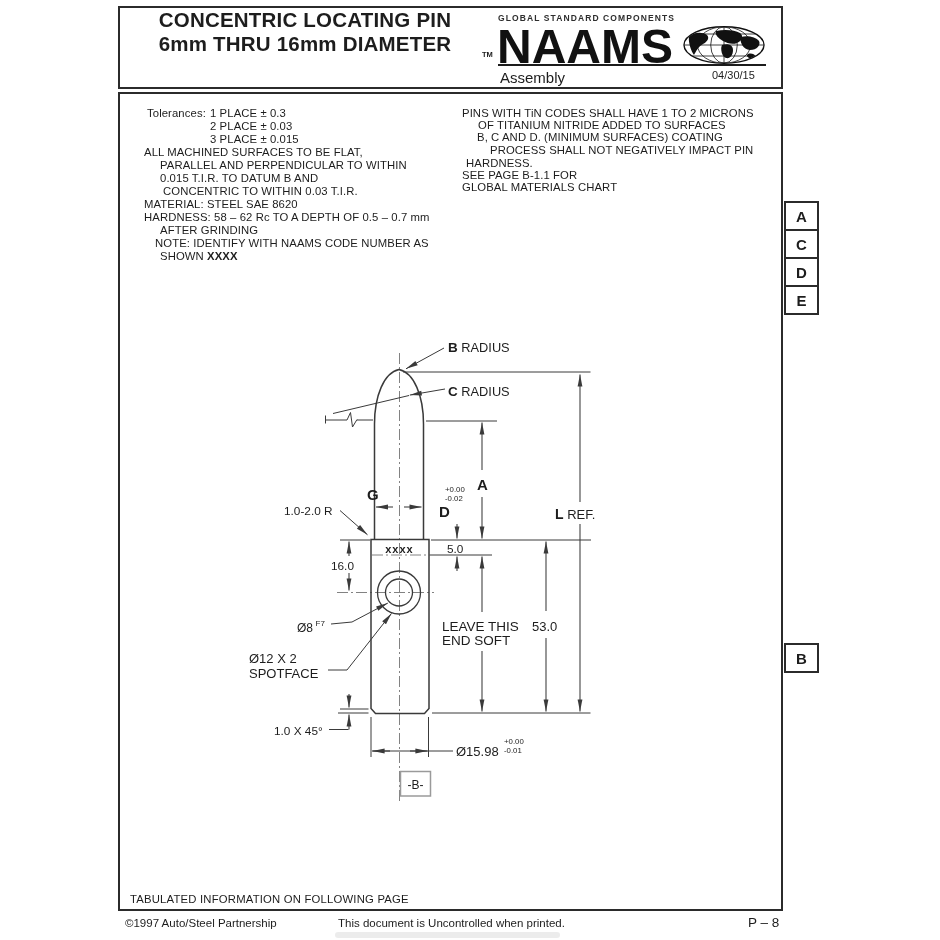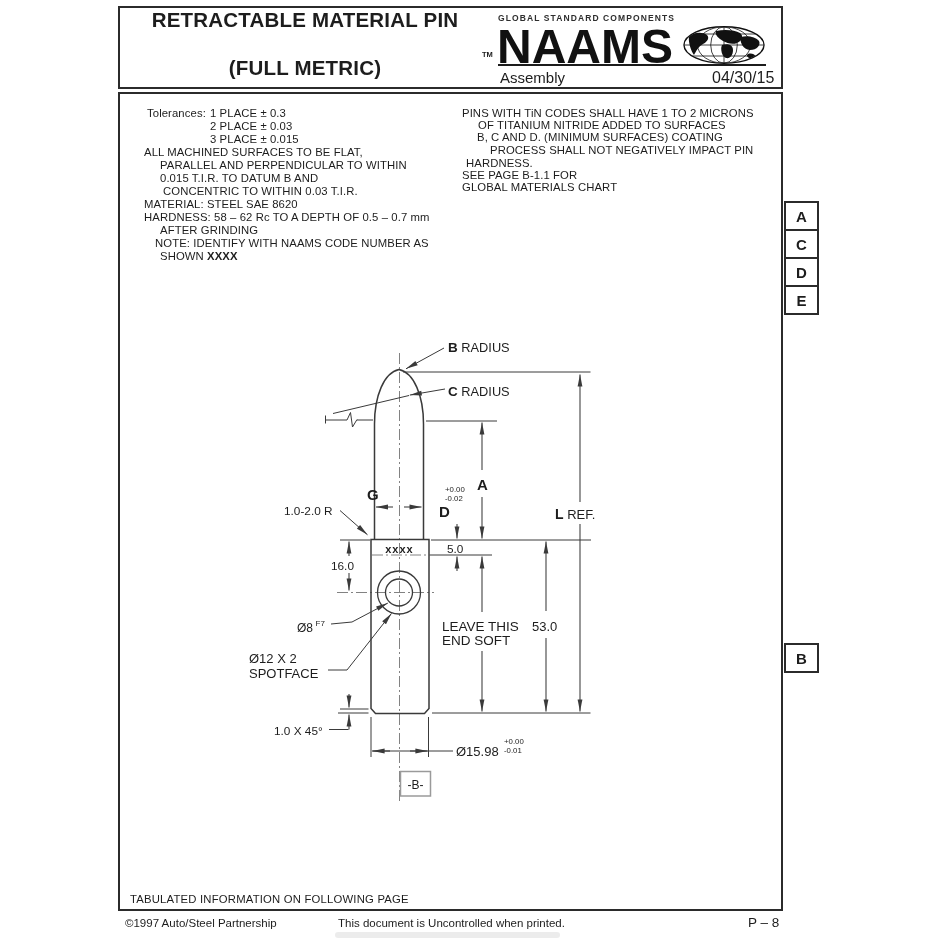--- a/index.html
+++ b/index.html
@@ -6,41 +6,41 @@
   .page{position:relative;width:940px;height:940px;background:#ffffff;
         font-family:"Liberation Sans",sans-serif;color:#1d1d1d;overflow:hidden;}
   .abs{position:absolute;white-space:nowrap;}
   .box{position:absolute;border:2px solid #2b2b2b;box-sizing:border-box;background:#fff;}
   .note{font-size:11.3px;line-height:12px;letter-spacing:0.1px;}
   .title-line{font-size:20.5px;font-weight:bold;line-height:24px;text-align:center;letter-spacing:0.2px;}
   .tagline{font-size:8.5px;letter-spacing:1.1px;color:#2e2e2e;font-weight:bold;}
   .brand{font-size:48px;font-weight:bold;letter-spacing:0px;line-height:1;color:#111;}
   .tm{font-size:7.5px;font-weight:bold;}
   .subtitle{font-size:15px;}
-  .date{font-size:16px;border-bottom:1.6px solid #111;padding:0 2px 17px 12px;text-align:center;}
+  .date{font-size:11px;border-bottom:1.6px solid #111;padding:0 2px 17px 12px;text-align:center;}
   .rule{position:absolute;background:#1c1c1c;}
   .zone{width:35px;height:30px;border:2px solid #2b2b2b;box-sizing:border-box;background:#fff;
         display:flex;align-items:center;justify-content:center;
         font-size:15px;font-weight:bold;margin-top:-2px;}
   .zone-stack{position:absolute;}
   .footer-note{font-size:11.3px;letter-spacing:0.2px;}
   .bottombar{font-size:11.5px;}
   .pageno{font-size:13.5px;}
   .smudge{position:absolute;background:#d9d9d9;opacity:0.5;border-radius:3px;}
   svg text{font-family:"Liberation Sans",sans-serif;fill:#1d1d1d;}
 </style>
 </head>
 <body>
 
 <div class="page">
 
   <div class="box" style="left:118px;top:6px;width:665px;height:83px;"></div>
 
-  <div class="abs title-line" style="left:130px;top:8px;width:350px;">RETRACTABLE MATERIAL PIN</div>
-  <div class="abs title-line" style="left:130px;top:56px;width:350px;">(FULL METRIC)</div>
+  <div class="abs title-line" style="left:130px;top:8px;width:350px;">CONCENTRIC LOCATING PIN</div>
+  <div class="abs title-line" style="left:130px;top:32px;width:350px;">6mm THRU 16mm DIAMETER</div>
 
   <div class="abs tagline" style="left:498px;top:13px;">GLOBAL STANDARD COMPONENTS</div>
   <div class="abs tm" style="left:482px;top:50px;">TM</div>
   <div class="abs brand" style="left:497px;top:23px;">NAAMS</div>
 
   <svg class="abs" style="left:682px;top:26px;" width="84" height="38" viewBox="0 0 84 38">
     <defs>
         <clipPath id="gclip">
           <ellipse cx="42" cy="19" rx="39.5" ry="17.8"></ellipse>
         </clipPath>

